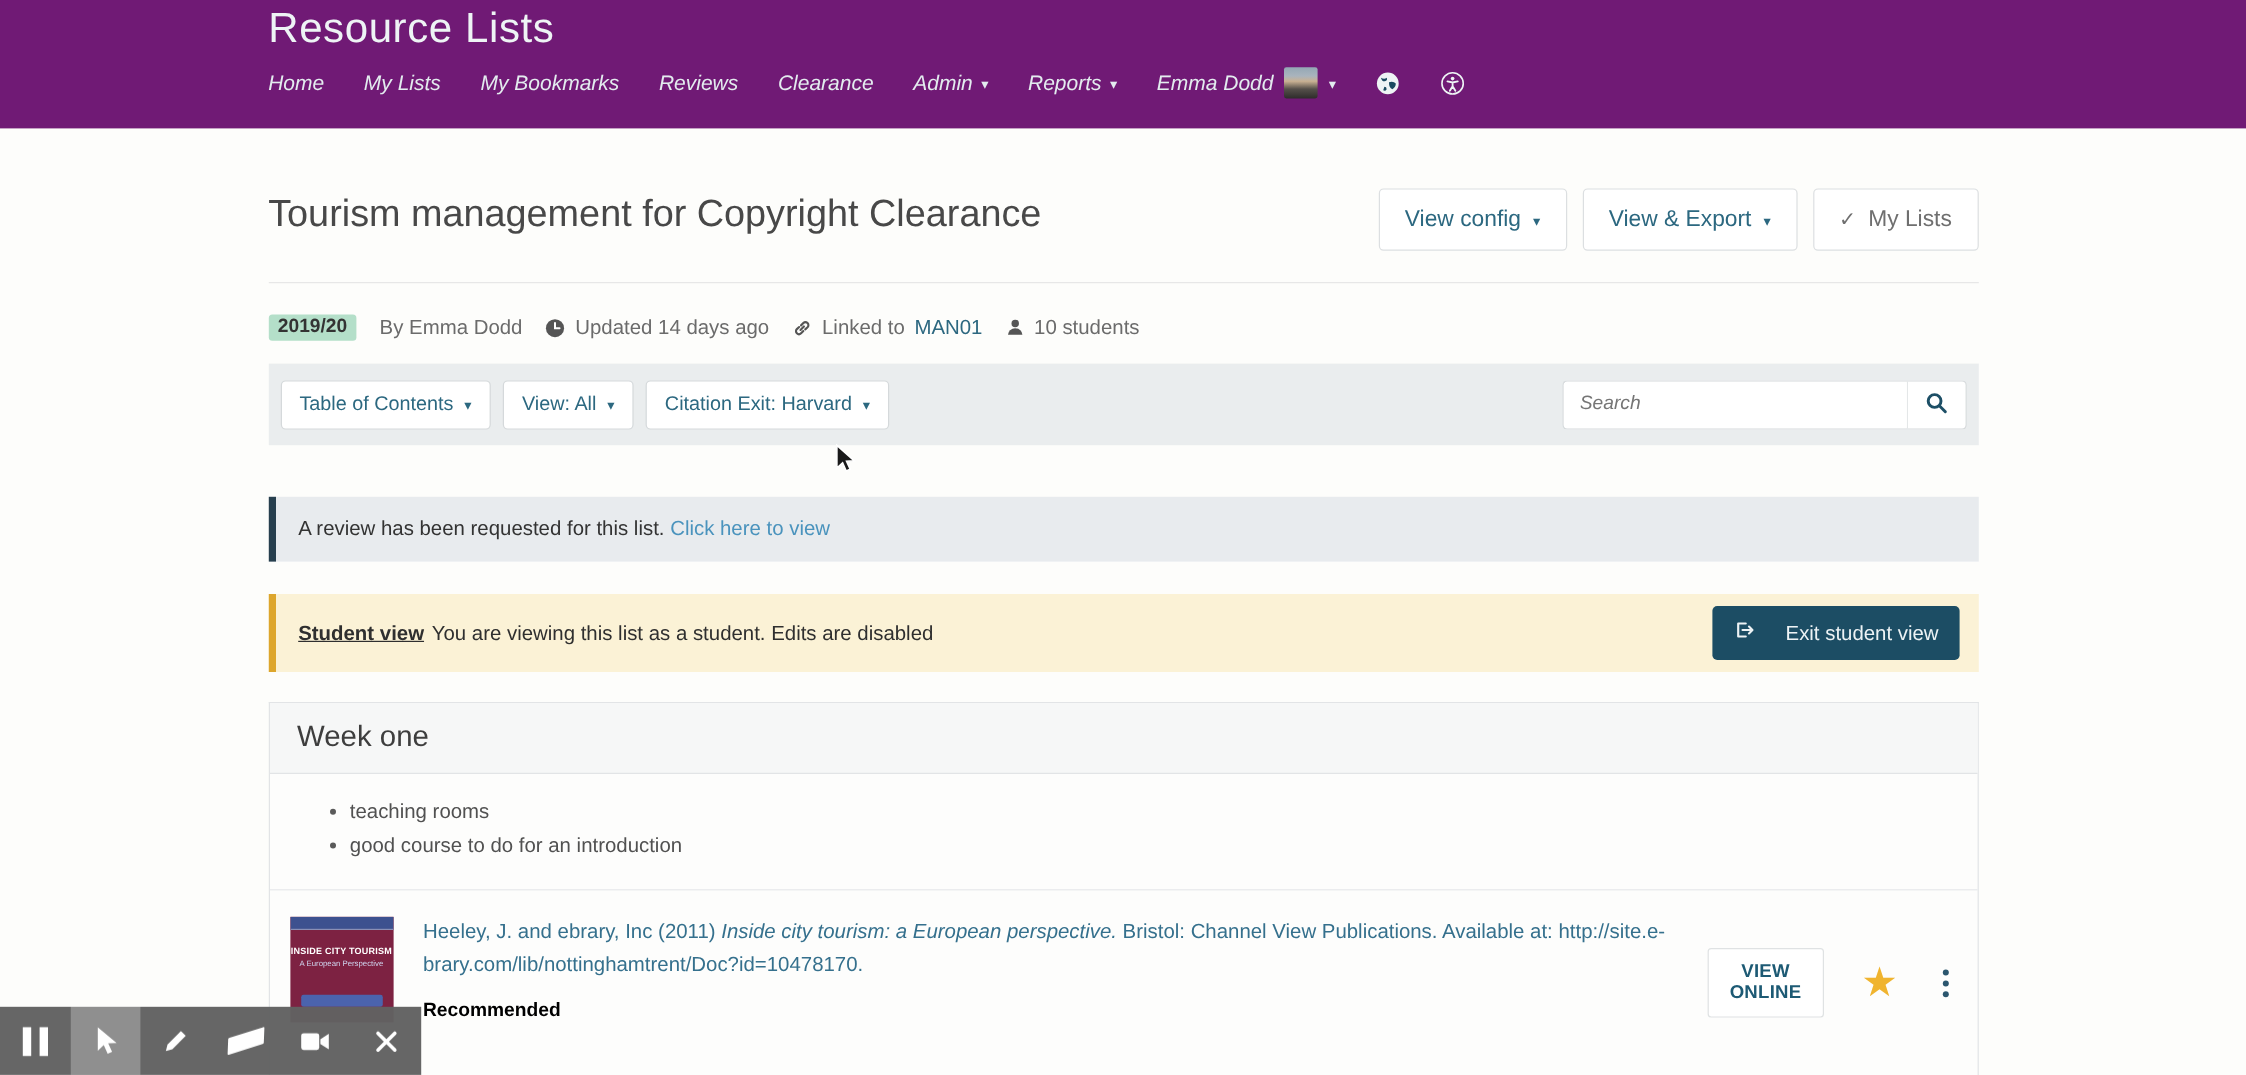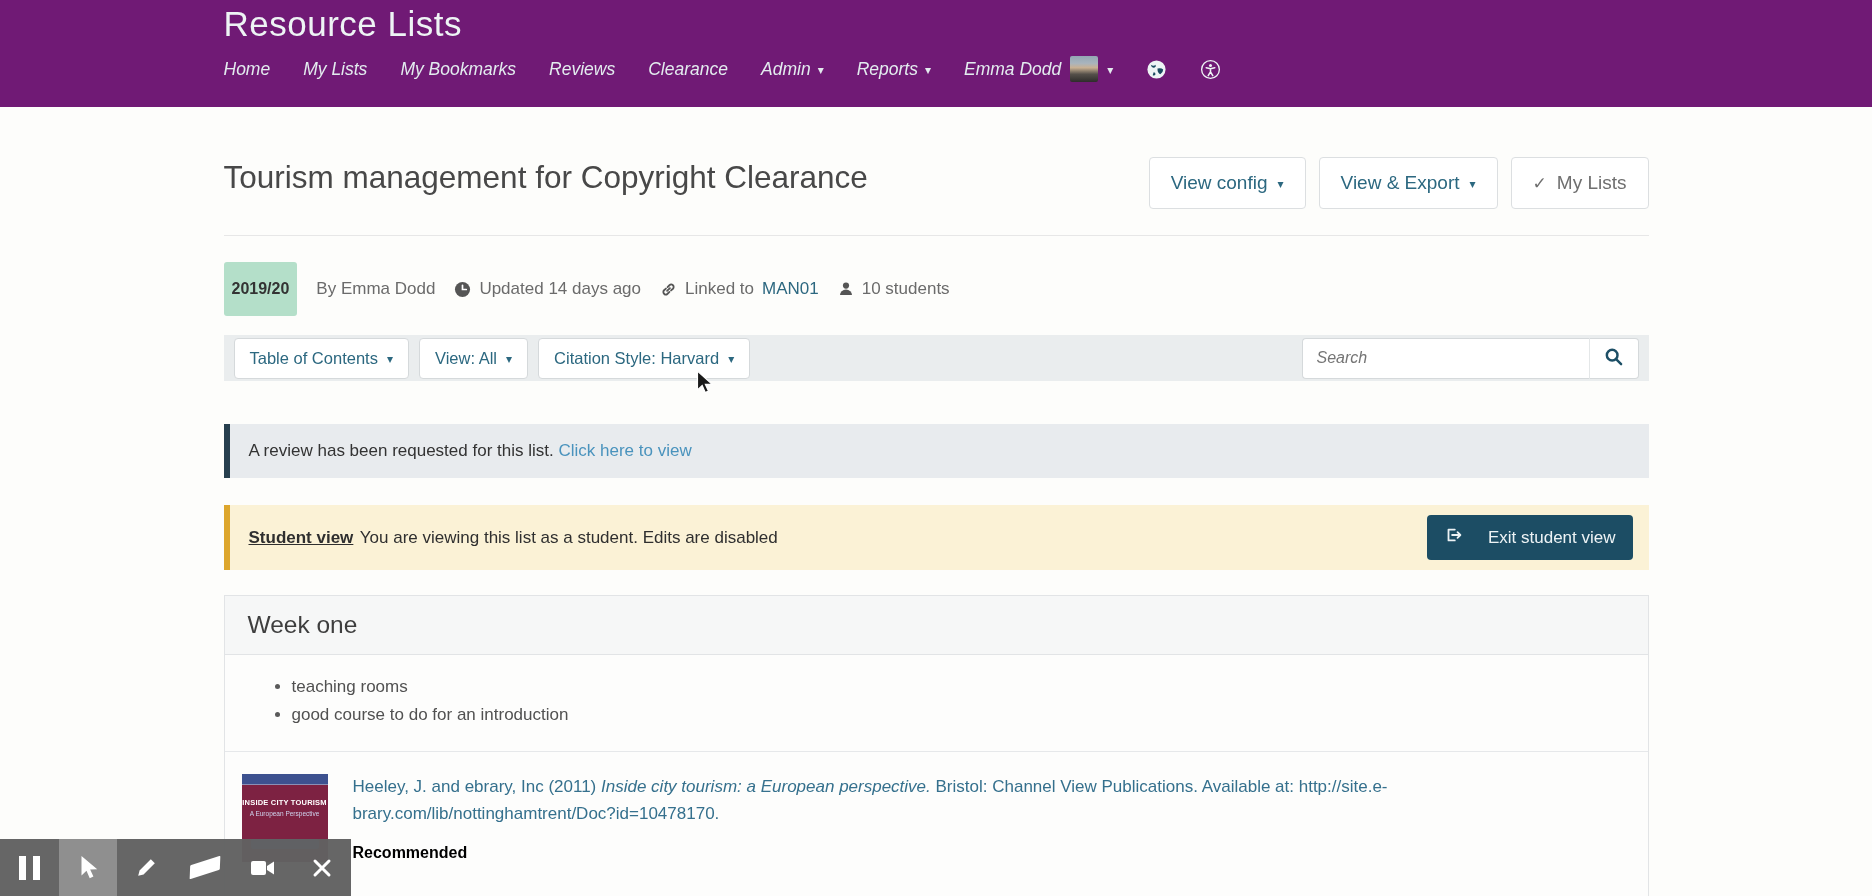--- a/index.html
+++ b/index.html
@@ -29,26 +29,26 @@
          color:#2c6880; padding:14px 21px; display:flex; align-items:center; gap:10px; cursor:pointer;
          font-family:inherit; }
   .btn-mylists { color:#6f6f6f; }
   .check { font-size:17px; }
 
   .divider { border:none; border-top:1px solid #e7e7e7; margin-top:26px; }
 
   
   .meta-row { margin-top:26px; display:flex; align-items:center; gap:19px; font-size:17px; color:#6b6b6b; }
   .meta-item { display:flex; align-items:center; gap:8px; }
-  .badge { background:#b4dfc9; color:#333; font-weight:700; font-size:16px; padding:18px 8px; border-radius:3px; }
+  .badge { background:#b4dfc9; color:#333; font-weight:700; font-size:16px; padding:2px 8px; border-radius:3px; }
   .meta-link { color:#2d6880; text-decoration:none; cursor:pointer; }
   .micon { display:inline-flex; }
 
   
-  .toolbar-strip { margin-top:19px; background:#eaedee; height:46px; display:flex; align-items:center; padding:0 10px; }
+  .toolbar-strip { margin-top:19px; background:#eaedee; height:68px; display:flex; align-items:center; padding:0 10px; }
   .tool-btn { background:#fff; border:1px solid #d5d9db; border-radius:4px; color:#2c6880;
               font-size:16.5px; padding:10px 15px; margin-right:10px; display:flex; align-items:center; gap:9px;
               cursor:pointer; font-family:inherit; }
   .search-group { margin-left:auto; display:flex; }
   .search-input { width:288px; height:41px; border:1px solid #d5d9db; border-right:1px solid #e4e7e8;
                   border-radius:4px 0 0 4px; padding:0 14px; font-size:16px; font-style:italic;
                   color:#555; background:#fff; outline:none; font-family:inherit; }
   .search-btn { width:49px; height:41px; background:#fff; border:1px solid #d5d9db; border-left:none;
                 border-radius:0 4px 4px 0; display:flex; align-items:center; justify-content:center; cursor:pointer; }
 
@@ -205,21 +205,21 @@
   <div class="toolbar-strip">
     <button class="tool-btn">
       <span>Table of Contents</span>
       <span class="caret">▾</span>
     </button>
     <button class="tool-btn">
       <span>View: All</span>
       <span class="caret">▾</span>
     </button>
     <button class="tool-btn">
-      <span>Citation Style: Harvard</span>
+      <span>Citation Exit: Harvard</span>
       <span class="caret">▾</span>
     </button>
     <div class="search-group">
       <input class="search-input" type="text" placeholder="Search" style="">
       <button class="search-btn">
         <span>
           <svg width="19" height="19" viewBox="0 0 20 20" fill="none" stroke="#1d4f66" stroke-width="2.6" stroke-linecap="round">
             <circle cx="8.6" cy="8.6" r="5.6"></circle>
               <path d="M13 13 L18 18"></path>
             </svg>
@@ -267,20 +267,29 @@
         <div class="cover-title">INSIDE CITY TOURISM</div>
         <div class="cover-sub">A European Perspective</div>
         <div class="cover-band"></div>
       </div>
       <div class="entry-main">
         <div class="citation">
           <span>Heeley, J. and ebrary, Inc (2011) </span><i>Inside city tourism: a European perspective.</i><span> Bristol: Channel View Publications. Available at: http://site.e-brary.com/lib/nottinghamtrent/Doc?id=10478170.</span>
         </div>
         <div class="recommended">Recommended</div>
       </div>
+      <div class="entry-actions">
+        <button class="view-online">VIEW ONLINE</button>
+        <span class="star">★</span>
+        <span class="kebab">
+            <i></i>
+            <i></i>
+            <i></i>
+          </span>
+      </div>
     </div>
   </section>
 
 </main>
 
 <div class="float-toolbar">
   <div class="tool-cell">
     <span class="pause-wrap">
         <span class="pause-bar"></span>
         <span class="pause-bar"></span>

